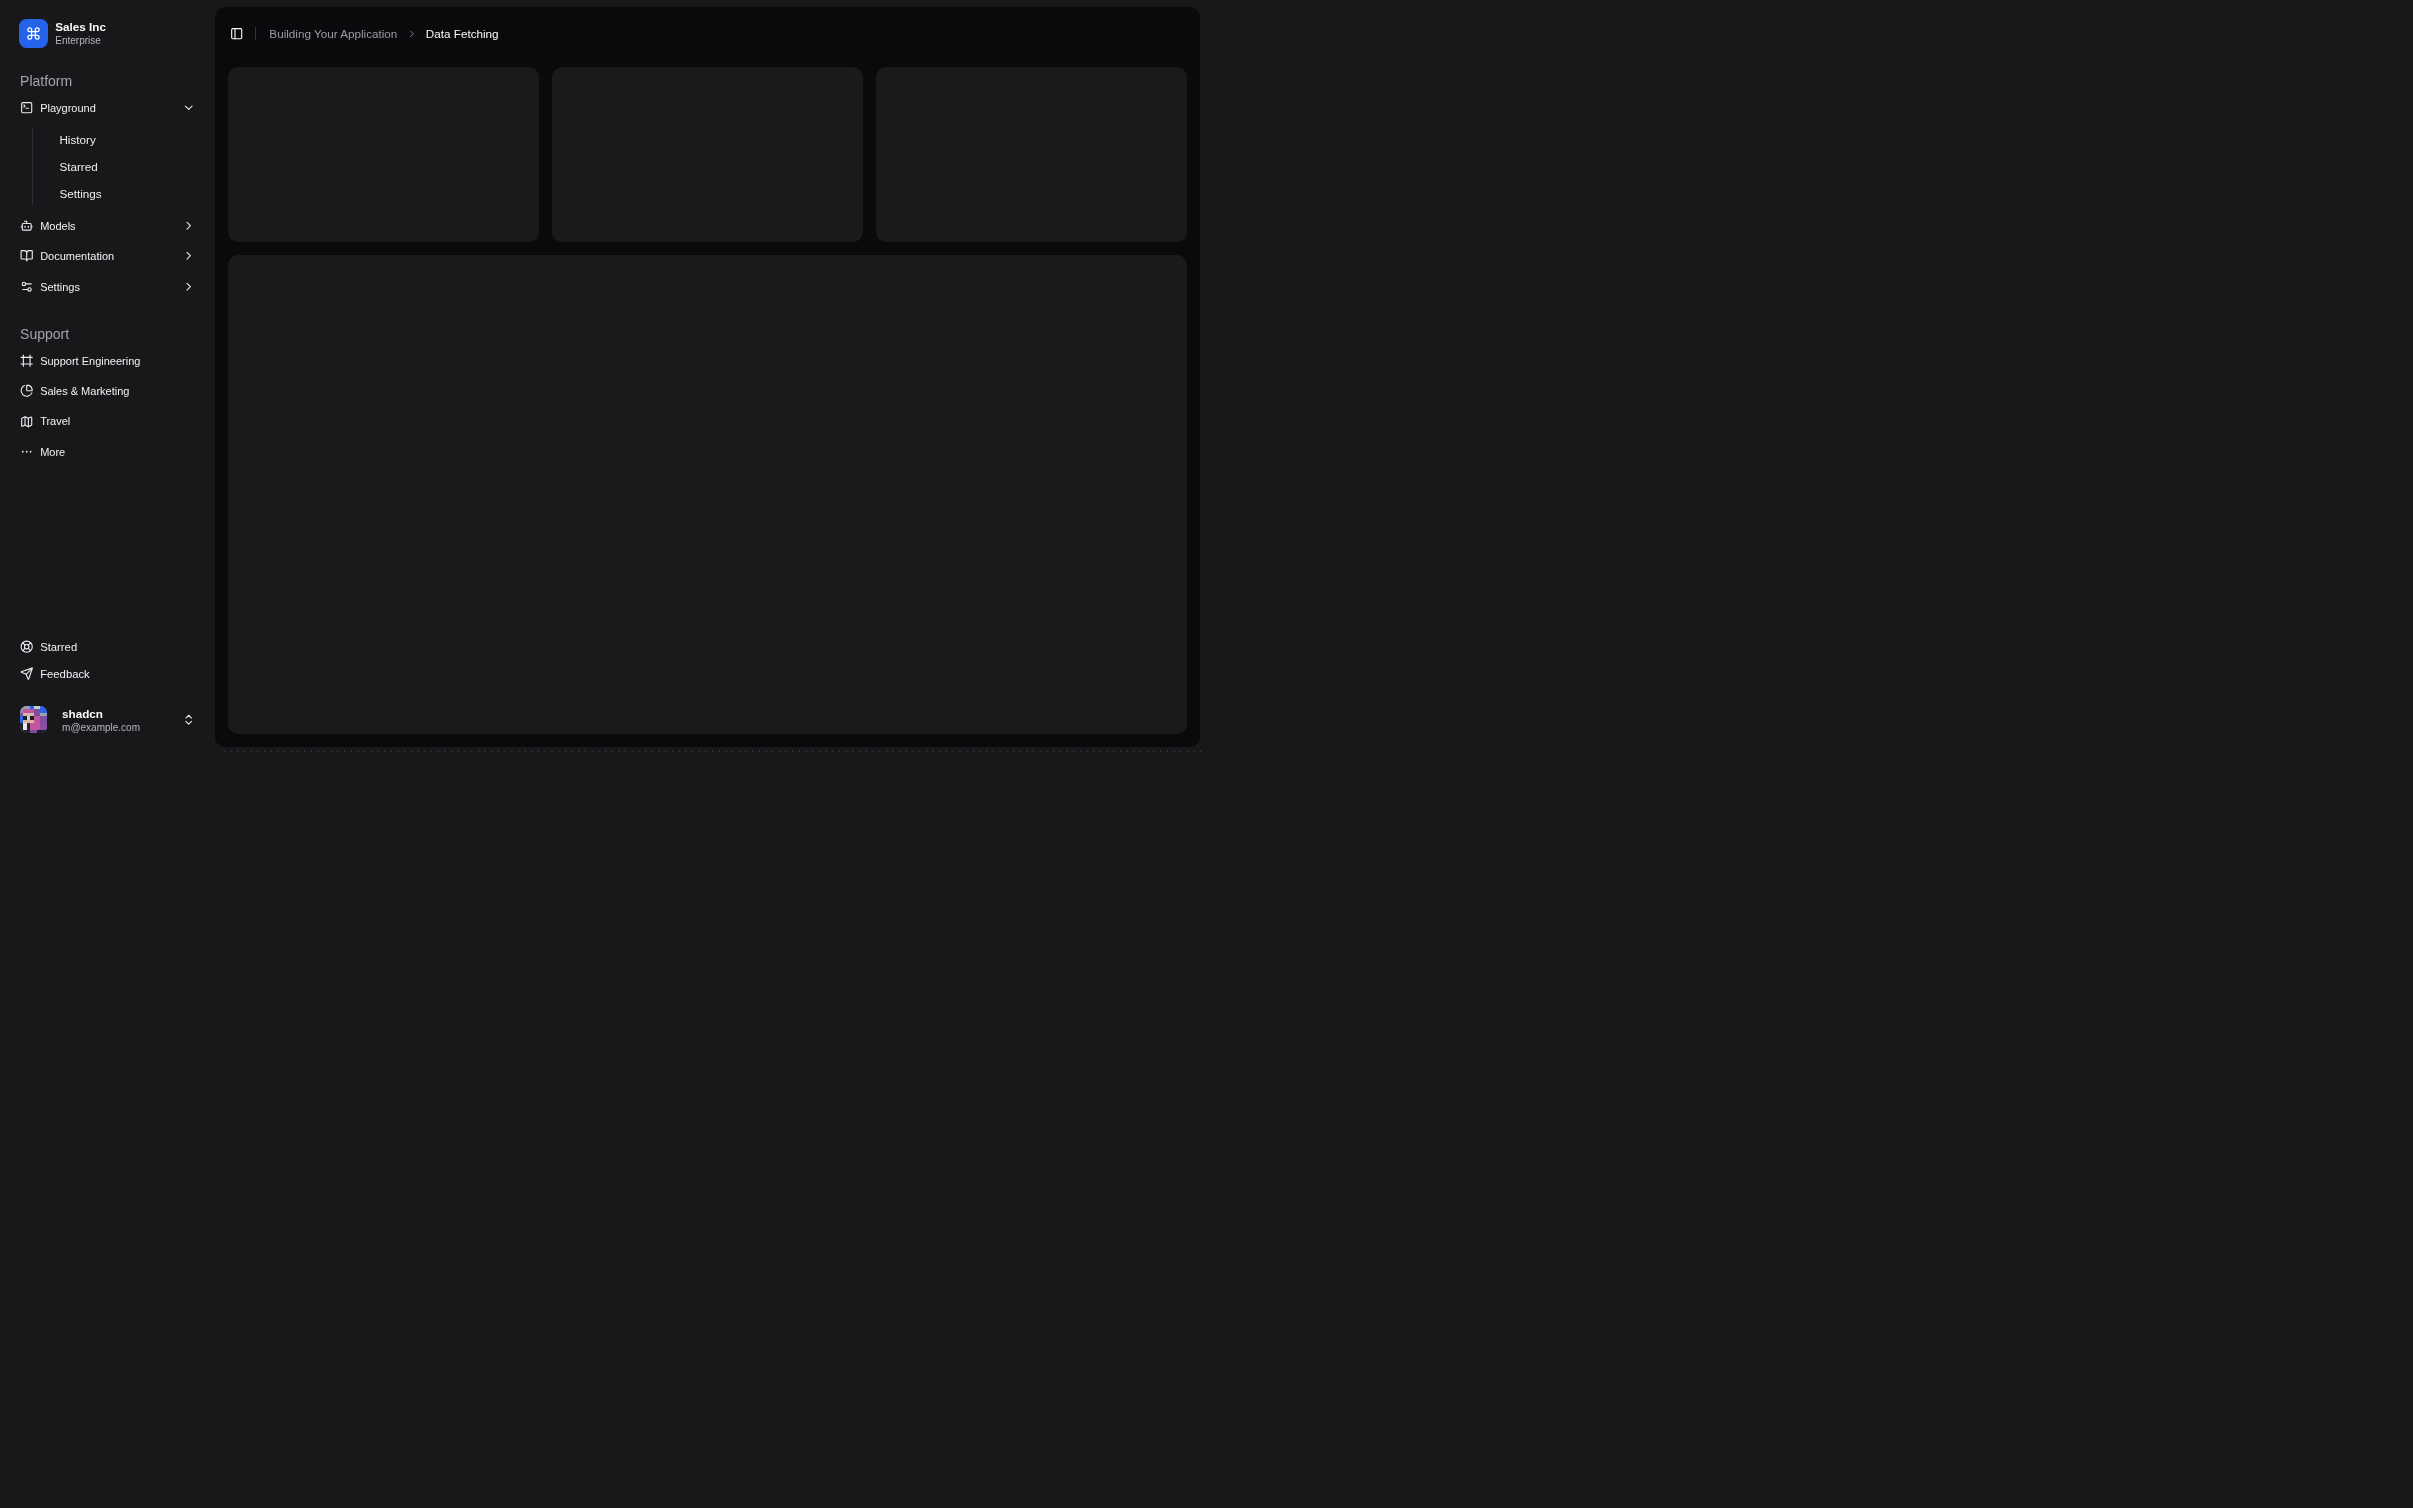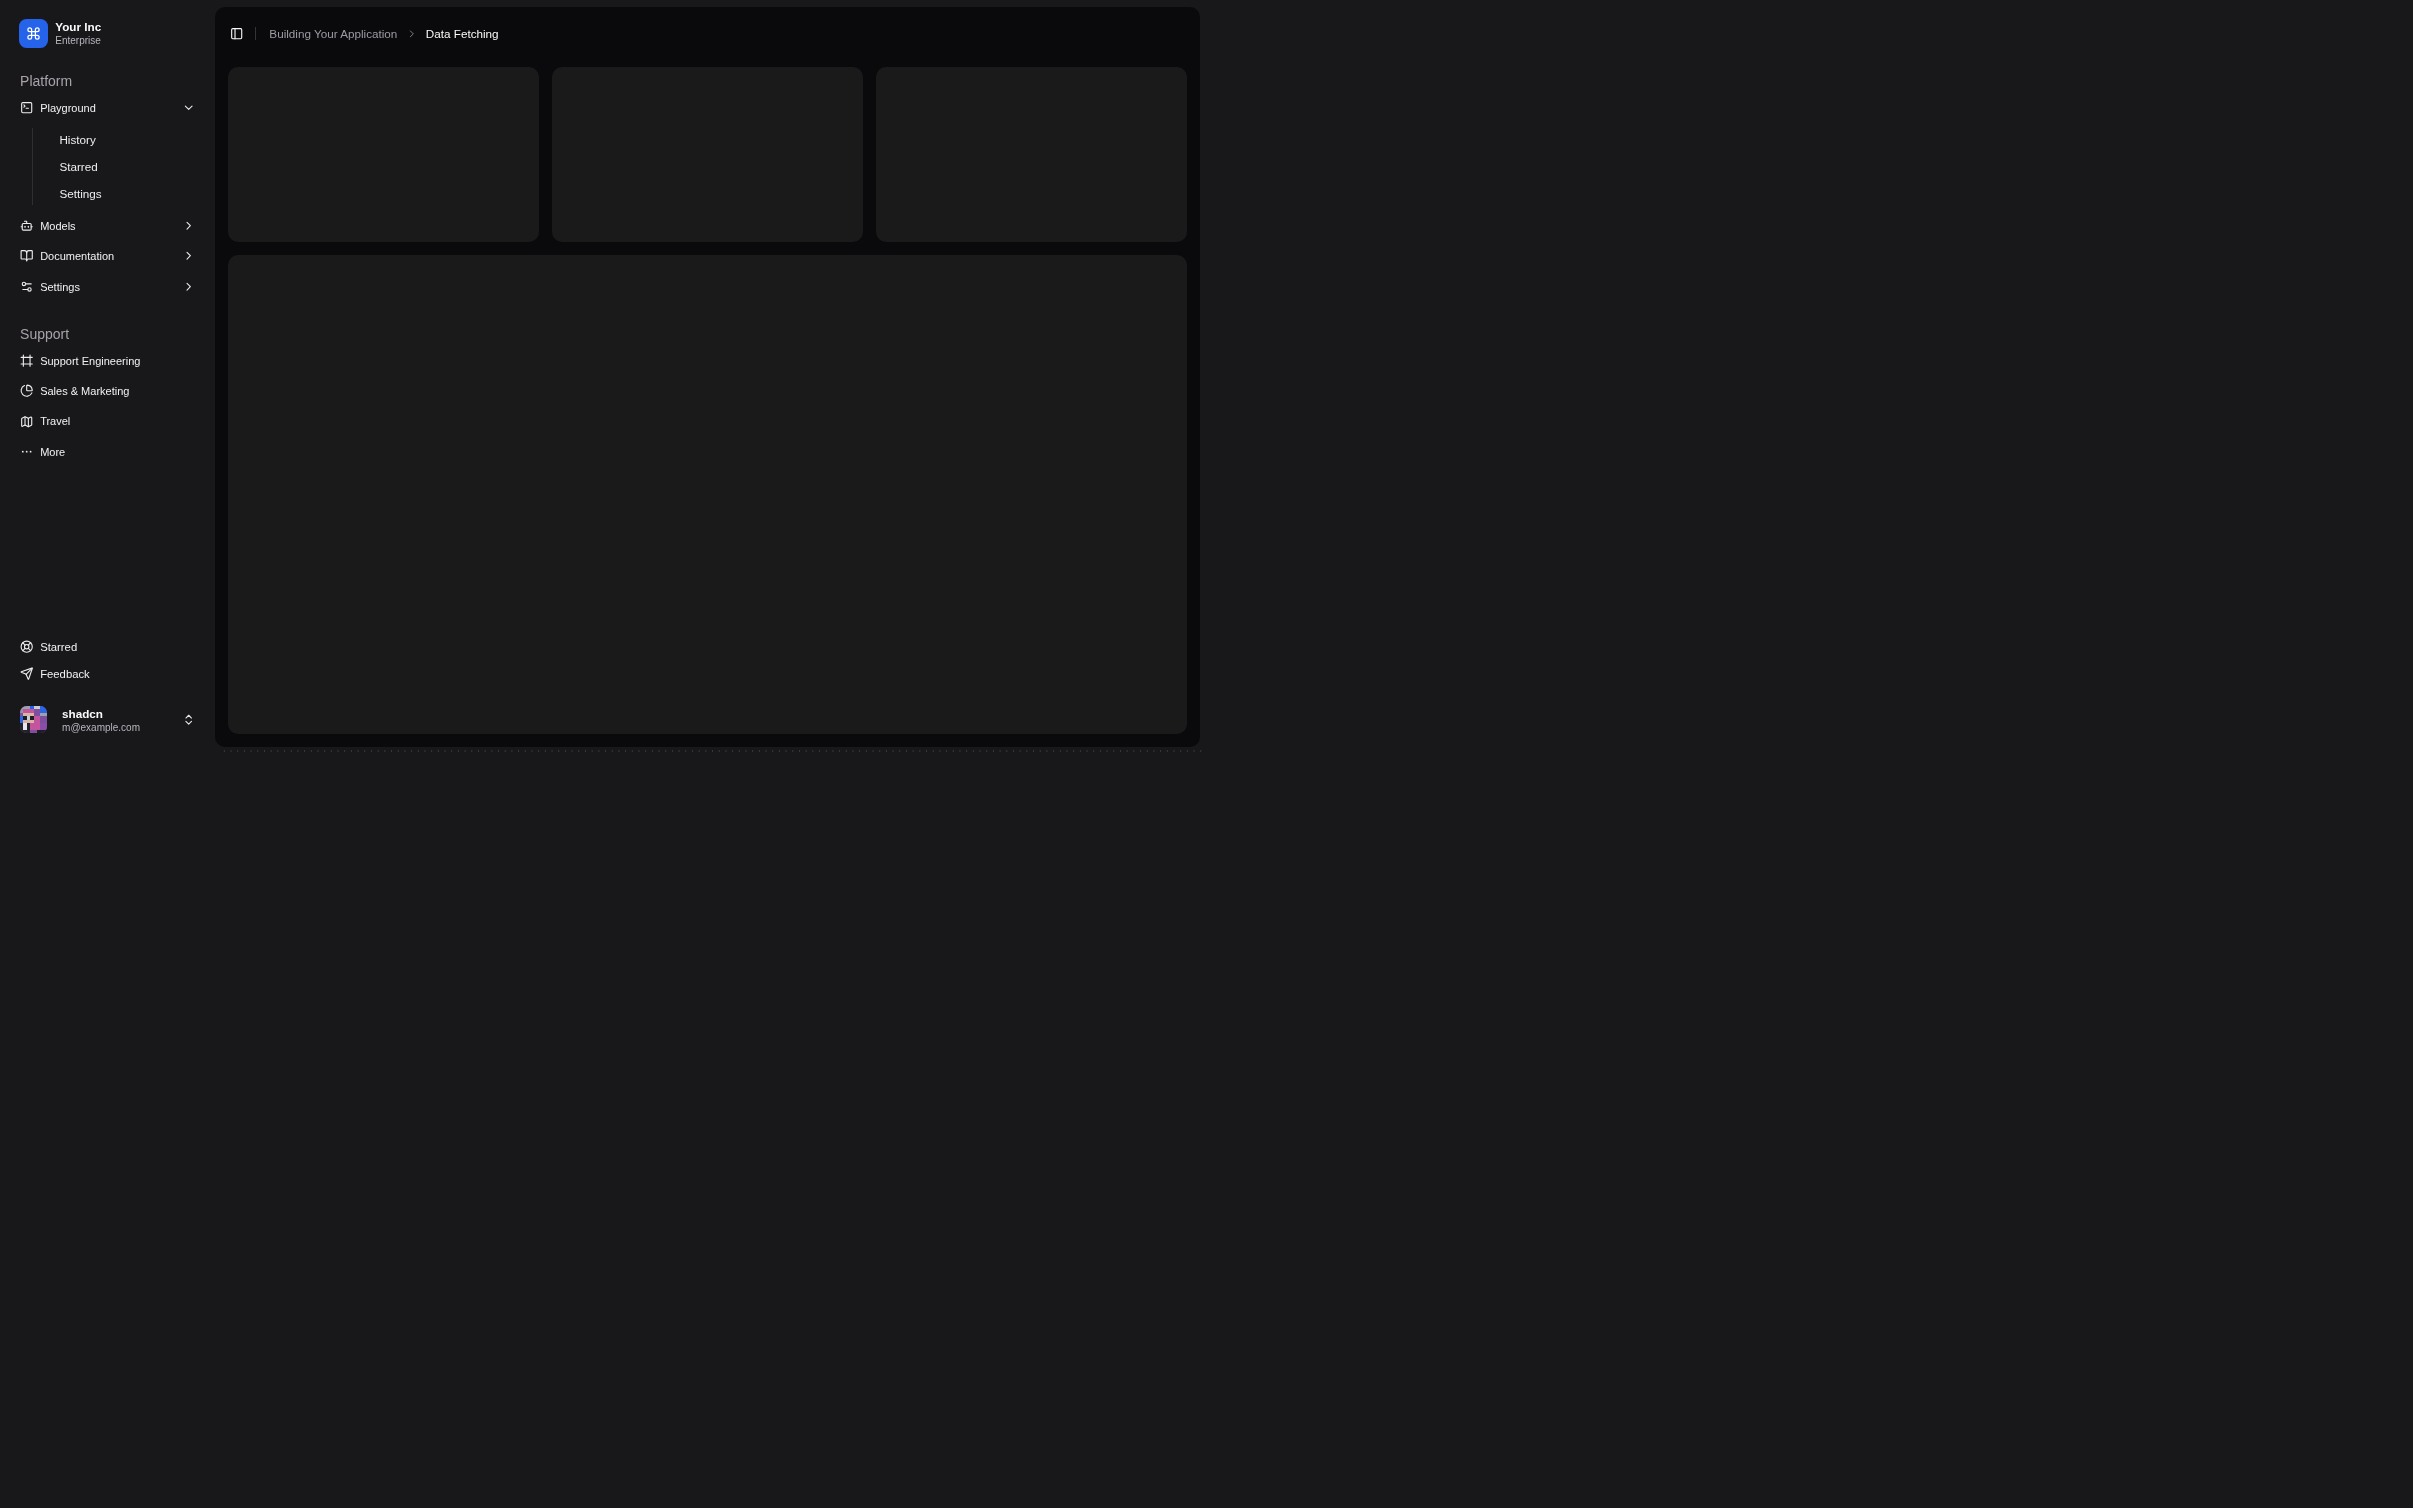--- a/index.html
+++ b/index.html
@@ -138,21 +138,21 @@
 
     <div class="sb-header">
       <div class="logo-box">
         <span>
           <svg width="15" height="15" viewBox="0 0 24 24" fill="none" stroke="currentColor" stroke-width="2" stroke-linecap="round" stroke-linejoin="round">
               <path d="M15 6v12a3 3 0 1 0 3-3H6a3 3 0 1 0 3 3V6a3 3 0 1 0-3 3h12a3 3 0 1 0-3-3"></path>
             </svg>
         </span>
       </div>
       <div class="team-text">
-        <span class="team-name">Your Inc</span>
+        <span class="team-name">Sales Inc</span>
         <span class="team-plan">Enterprise</span>
       </div>
     </div>
 
     <nav class="nav-group">
       <div class="group-label">Platform</div>
       <div class="menu">
         <button class="menu-btn">
           <span class="mi">
             <svg width="13.4" height="13.4" viewBox="0 0 24 24" fill="none" stroke="currentColor" stroke-width="2" stroke-linecap="round" stroke-linejoin="round">

